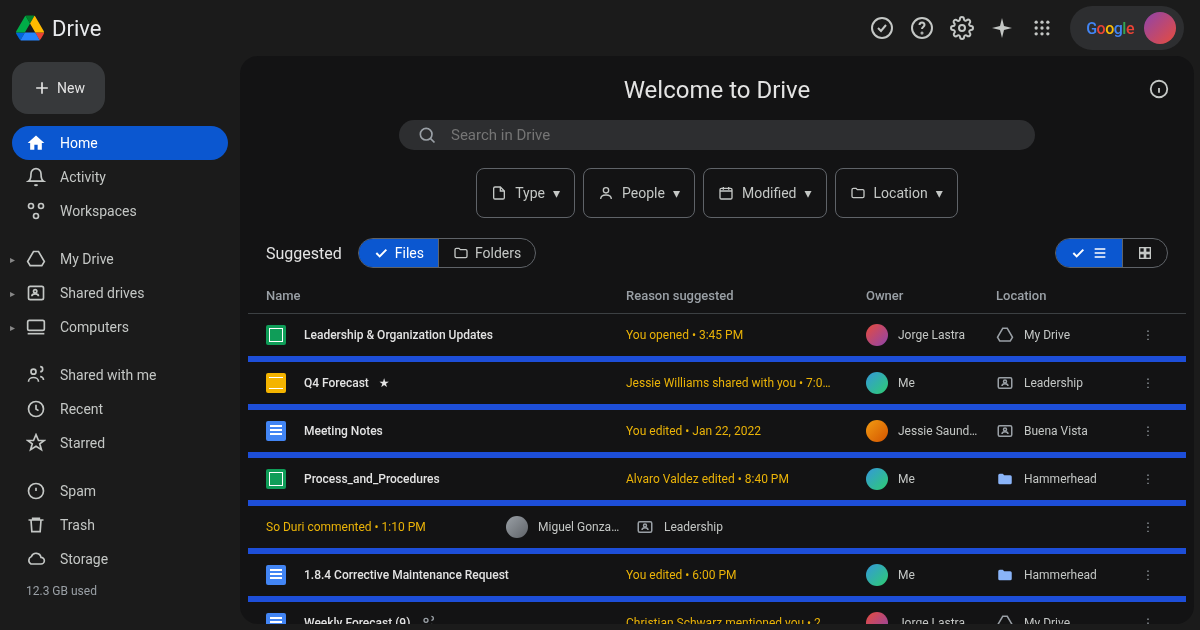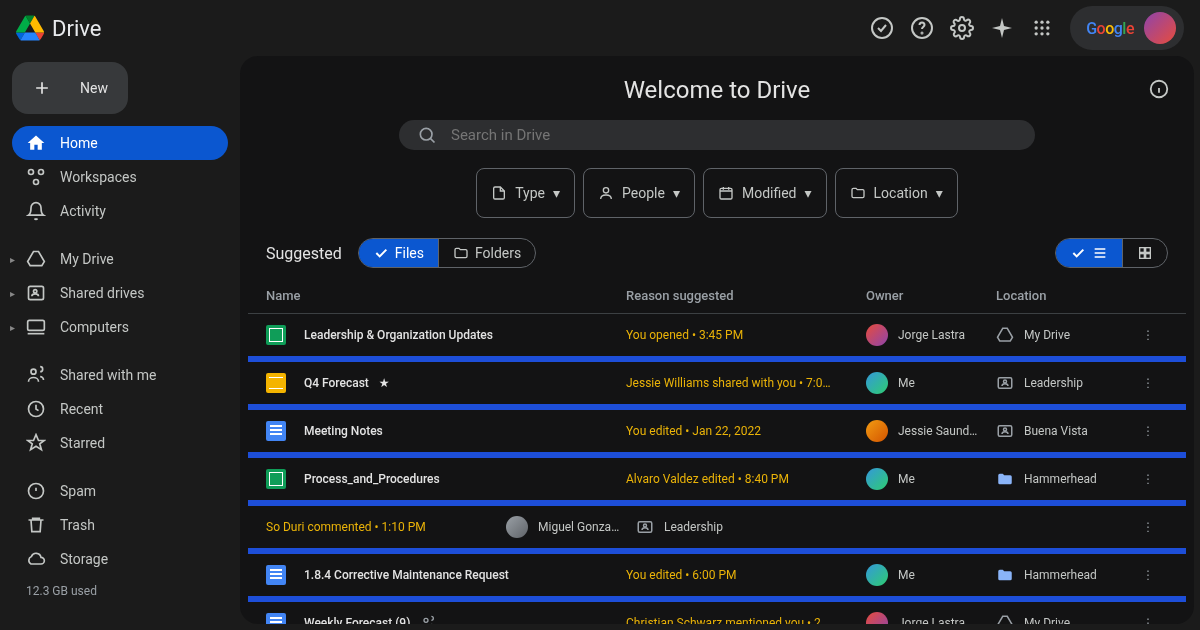--- a/index.html
+++ b/index.html
@@ -8,21 +8,21 @@
 .logo-area { display: flex; align-items: center; gap: 8px; }
 .drive-logo { width: 28px; height: 28px; }
 .drive-title { font-size: 22px; color: #e8eaed; }
 .header-right { margin-left: auto; display: flex; align-items: center; gap: 16px; }
 .header-icon { width: 24px; height: 24px; color: #c4c7c5; cursor: pointer; display: flex; align-items: center; justify-content: center; }
 .google-pill { display: flex; align-items: center; gap: 10px; background: #2d2e30; border-radius: 24px; padding: 6px 8px 6px 16px; }
 .google-logo { font-size: 16px; font-weight: 500; letter-spacing: -0.5px; }
 .avatar { width: 32px; height: 32px; border-radius: 50%; background: linear-gradient(135deg,#8e44ad,#e74c3c); }
 .layout { display: flex; height: calc(100% - 56px); }
 .sidebar { width: 240px; padding: 6px 12px; }
-.new-btn { display: flex; align-items: center; gap: 28px; background: #37393b; border: none; color: #e3e3e3; padding: 16px 20px; border-radius: 16px; font-size: 14px; cursor: pointer; margin-bottom: 12px; }
+.new-btn { display: flex; align-items: center; gap: 5px; background: #37393b; border: none; color: #e3e3e3; padding: 16px 20px; border-radius: 16px; font-size: 14px; cursor: pointer; margin-bottom: 12px; }
 .nav-item { display: flex; align-items: center; gap: 14px; padding: 7px 14px; border-radius: 20px; font-size: 14px; cursor: pointer; color: #c4c7c5; position: relative; }
 .nav-item.selected { background: #0b57d0; color: #fff; }
 .nav-item .chev { position: absolute; left: -2px; font-size: 10px; color: #888; }
 .nav-section { margin-top: 14px; }
 .storage-text { font-size: 12px; color: #9aa0a6; padding: 8px 14px; }
 .main { flex: 1; background: #131314; border-radius: 18px; margin: 0 6px 6px 0; padding: 20px 8px 0 8px; overflow: hidden; position: relative; }
 .welcome { text-align: center; font-size: 24px; color: #e3e3e3; margin-bottom: 16px; font-weight: 400; }
 .info-icon { position: absolute; right: 24px; top: 22px; width: 22px; height: 22px; color: #c4c7c5; }
 .search-bar { background: #2d2e30; border-radius: 28px; margin: 0 auto 18px; width: 636px; height: 30px; display: flex; align-items: center; padding: 0 18px; gap: 14px; }
 .search-bar input { background: transparent; border: none; outline: none; color: #c4c7c5; font-size: 15px; flex: 1; }
@@ -134,31 +134,31 @@
     </button>
 
     <div class="nav-item selected">
       <svg width="20" height="20" viewBox="0 0 24 24" fill="currentColor">
           <path d="M10 20v-6h4v6h5v-8h3L12 3 2 12h3v8z"></path>
         </svg>
       <span>Home</span>
     </div>
     <div class="nav-item">
       <svg width="20" height="20" viewBox="0 0 24 24" fill="none" stroke="currentColor" stroke-width="2">
+          <path d="M18 8A6 6 0 006 8c0 7-3 9-3 9h18s-3-2-3-9M13.73 21a2 2 0 01-3.46 0"></path>
+        </svg>
+      <span>Activity</span>
+    </div>
+    <div class="nav-item">
+      <svg width="20" height="20" viewBox="0 0 24 24" fill="none" stroke="currentColor" stroke-width="2">
           <circle cx="6" cy="6" r="3"></circle>
           <circle cx="18" cy="6" r="3"></circle>
           <circle cx="12" cy="18" r="3"></circle>
         </svg>
       <span>Workspaces</span>
-    </div>
-    <div class="nav-item">
-      <svg width="20" height="20" viewBox="0 0 24 24" fill="none" stroke="currentColor" stroke-width="2">
-          <path d="M18 8A6 6 0 006 8c0 7-3 9-3 9h18s-3-2-3-9M13.73 21a2 2 0 01-3.46 0"></path>
-        </svg>
-      <span>Activity</span>
     </div>
 
     <div class="nav-section">
       <div class="nav-item">
         <span class="chev">▸</span>
         <svg width="20" height="20" viewBox="0 0 24 24" fill="none" stroke="currentColor" stroke-width="2">
             <path d="M9 3l6 0 7 12-3 5H5l-3-5z"></path>
           </svg>
         <span>My Drive</span>
       </div>

